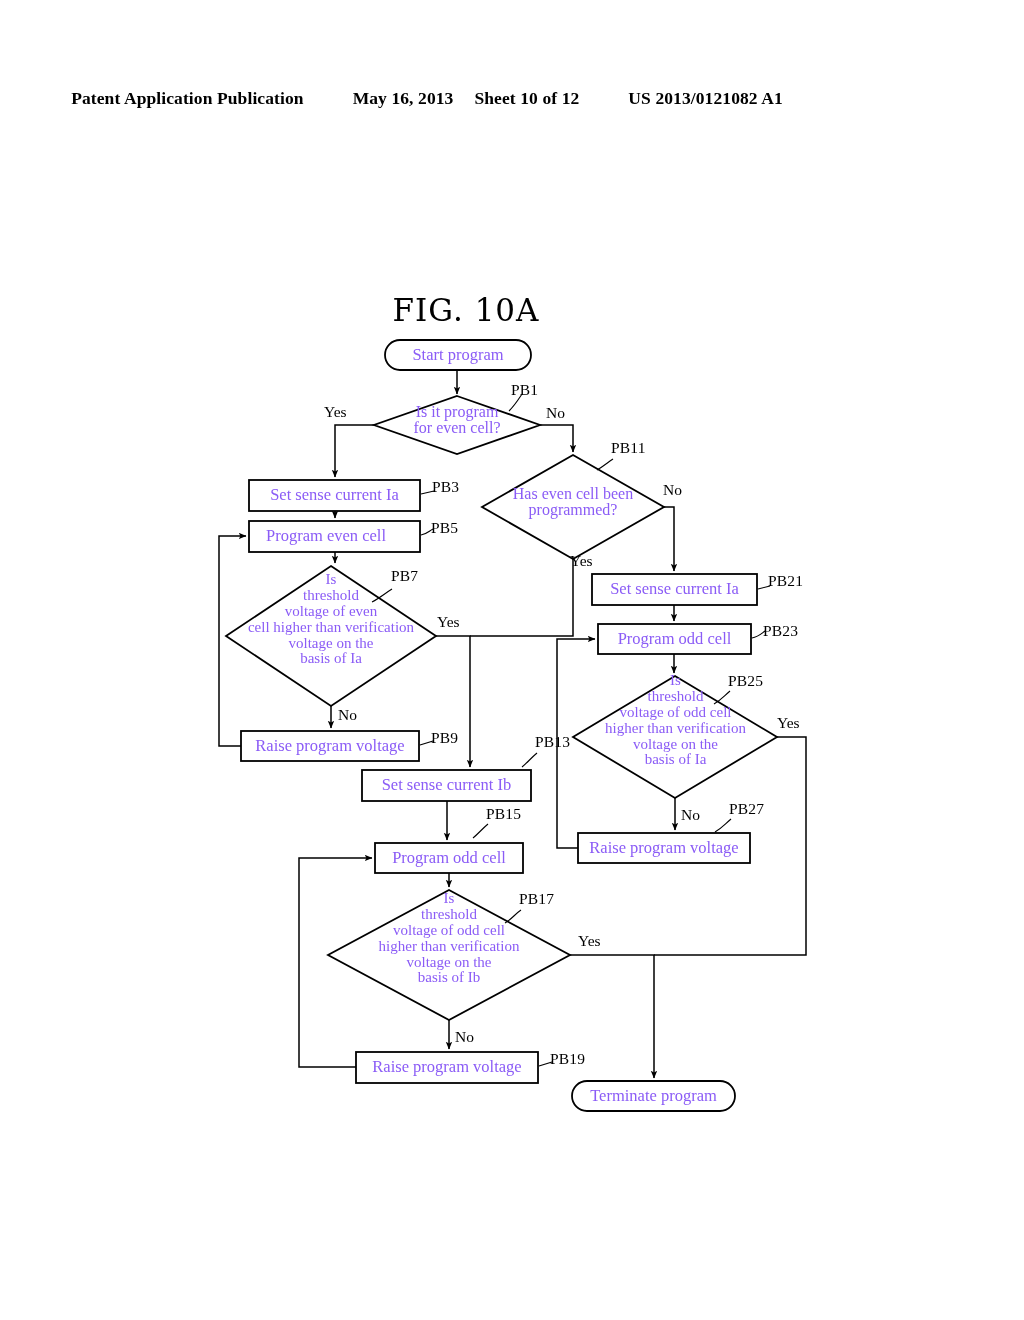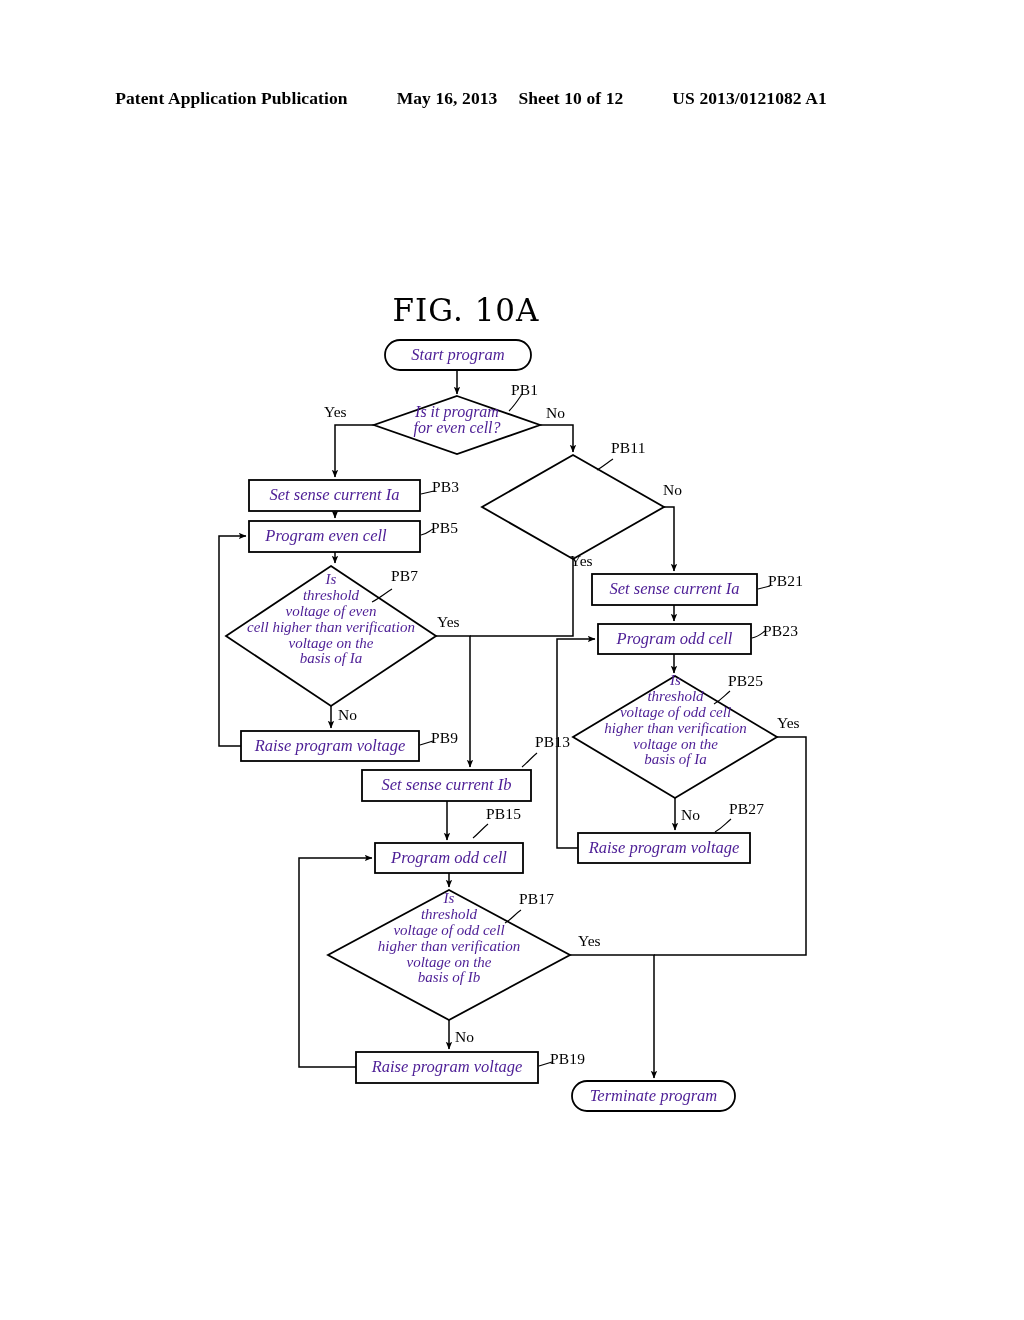--- a/index.html
+++ b/index.html
@@ -22,21 +22,20 @@
     position: absolute;
     top: 88px;
     left: 0;
     width: 854px;
     text-align: center;
     font-family: "Liberation Serif", "DejaVu Serif", serif;
     font-weight: bold;
     font-size: 17.5px;
     letter-spacing: 0.1px;
     white-space: nowrap;
-    padding-left: 44px;
   }
   #page-header .hdr-seg { display: inline-block; vertical-align: baseline; }
   #page-header .gap-a { display: inline-block; width: 40px; }
   #page-header .gap-b { display: inline-block; width: 12px; }
   #page-header .gap-c { display: inline-block; width: 40px; }
 
   
   #fig-title {
     position: absolute;
     top: 292px;
@@ -57,25 +56,24 @@
     width: 1024px;
     height: 1320px;
   }
   #diagram svg { display: block; }
 
   
   .node-text {
     position: absolute;
     text-align: center;
     font-family: "Liberation Serif", "DejaVu Serif", serif;
-    color: #4c1d95;
+    color: #8b5cf6;
     line-height: 1.02;
     white-space: pre-line;
     pointer-events: none;
-    font-style: italic;
   }
   .proc-text   { font-size: 16.5px; }
   .term-text   { font-size: 16.5px; }
   .dec-text-sm { font-size: 15px; }
   .dec-text-2  { font-size: 16px; }
 
   .ref-label {
     position: absolute;
     font-size: 15.5px;
     font-family: "Liberation Serif", "DejaVu Serif", serif;
@@ -215,20 +213,22 @@
 
 <div class="node-text dec-text-sm" style="left:216px; top:572px; width:230px; line-height:1.06;">Is
 threshold
 voltage of even
 cell higher than verification
 voltage on the
 basis of Ia</div>
 
 <div class="node-text proc-text" style="left:241px; top:738px; width:178px;">Raise program voltage</div>
 
+<div class="node-text dec-text-2" style="left:486px; top:486px; width:174px; line-height:1.02;">Has even cell been
+programmed?</div>
 
 <div class="node-text proc-text" style="left:362px; top:777px; width:169px;text-align:center;">Set sense current Ib</div>
 
 <div class="node-text proc-text" style="left:375px; top:850px; width:148px;">Program odd cell</div>
 
 <div class="node-text dec-text-sm" style="left:334px; top:891px; width:230px; line-height:1.06;">Is
 threshold
 voltage of odd cell
 higher than  verification
 voltage on the

